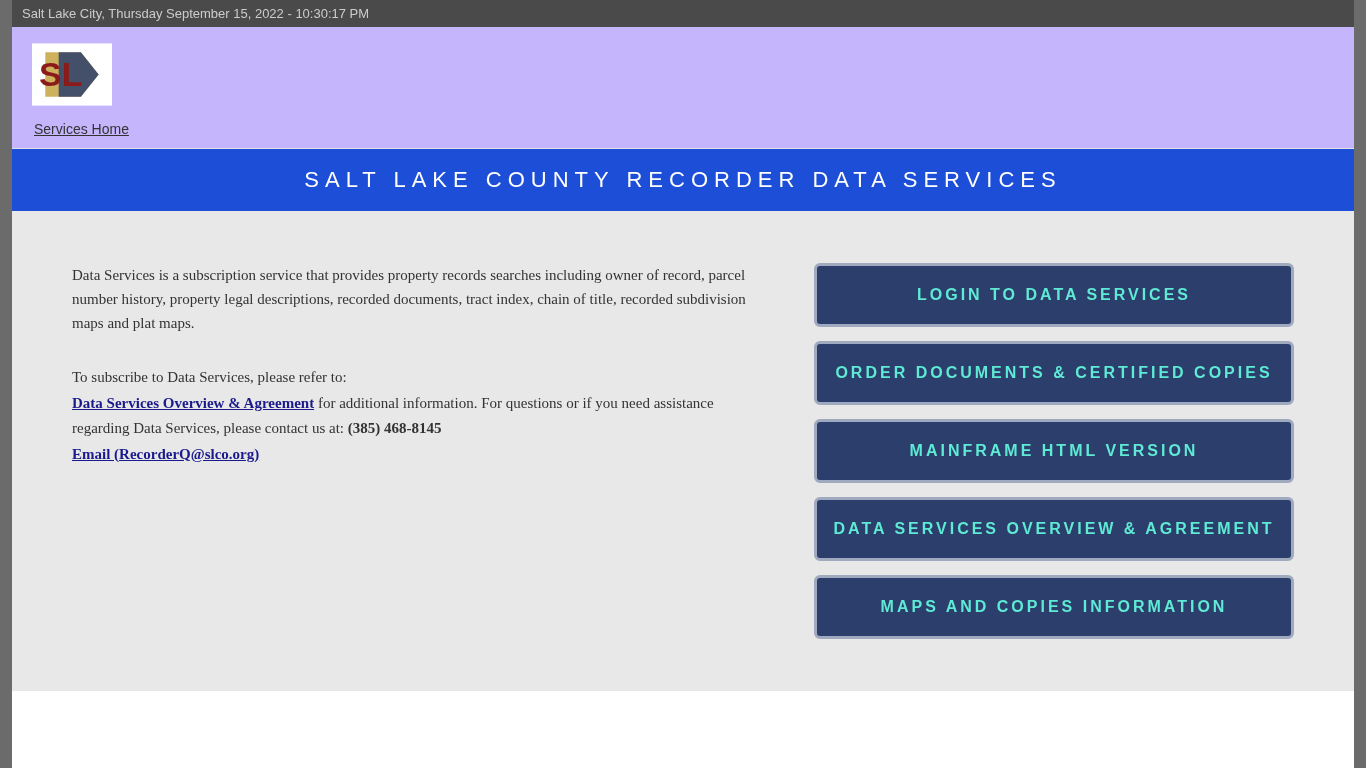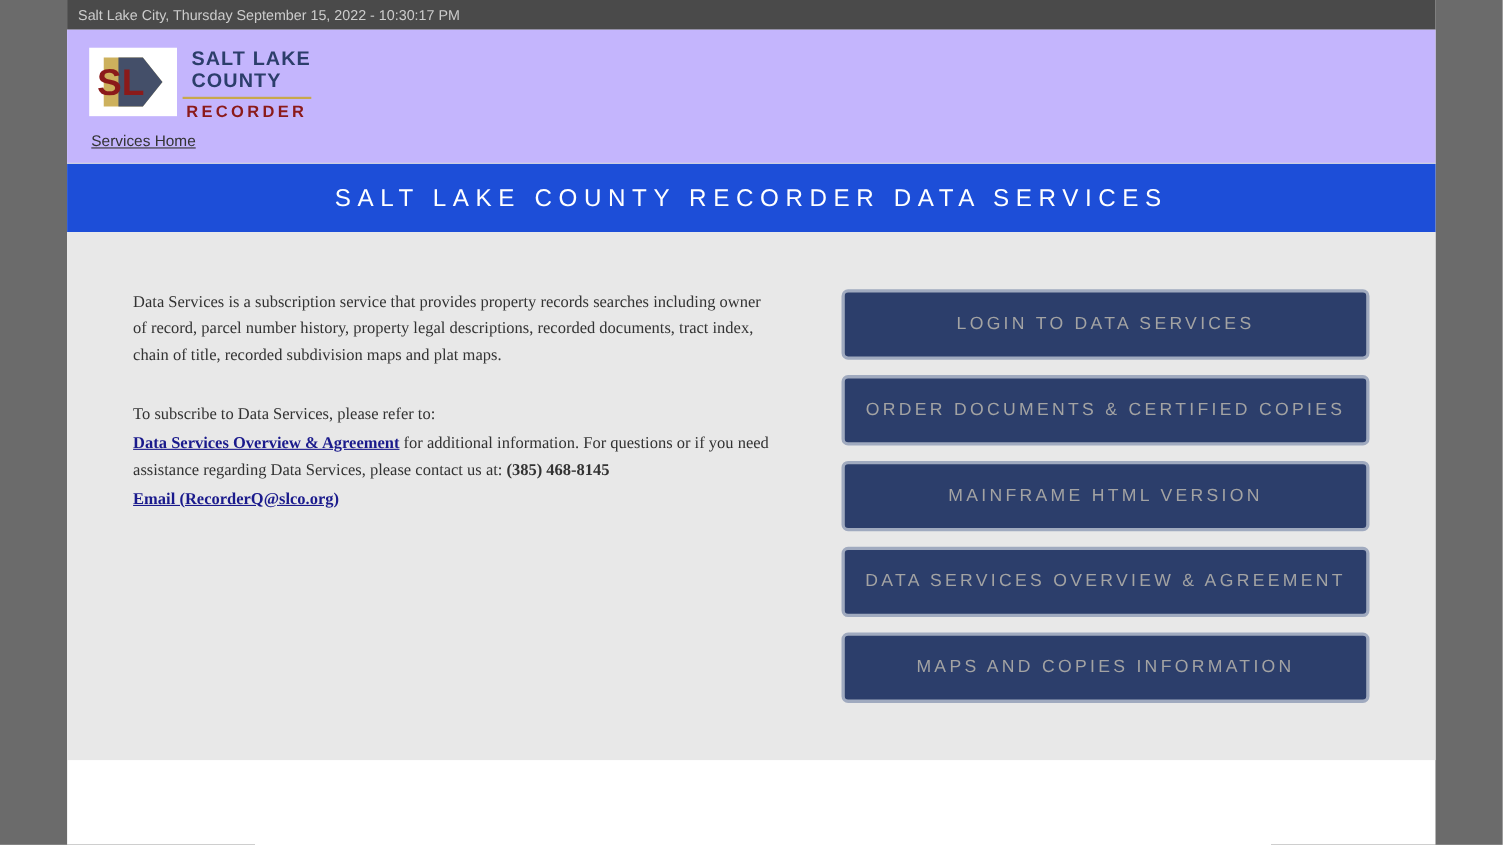--- a/index.html
+++ b/index.html
@@ -8,21 +8,21 @@
       box-sizing: border-box;
     }
 
     body {
       background-color: #6b6b6b;
       font-family: Georgia, 'Times New Roman', serif;
       min-height: 768px;
     }
 
     #app-container {
-      width: 1244px;
+      width: 1342px;
       margin: 0 auto;
       background: #ffffff;
       min-height: 768px;
     }
 
     #top-bar {
       background: #4a4a4a;
       padding: 6px 10px;
       color: #cccccc;
       font-size: 13px;
@@ -154,30 +154,30 @@
 
     #right-panel {
       width: 480px;
       display: flex;
       flex-direction: column;
       gap: 14px;
     }
 
     .action-button {
       background: #2c3e6b;
-      color: #a3a3a3;
+      color: #5eead4;
       border: 3px solid #a0aabf;
       border-radius: 6px;
       padding: 20px 15px;
       text-align: center;
       cursor: pointer;
       font-size: 16px;
       letter-spacing: 3px;
       font-family: Arial, sans-serif;
-      font-weight: normal;
+      font-weight: bold;
       text-decoration: none;
       display: block;
       transition: background 0.2s;
     }
 
     
     #sl-logo-svg {
       width: 80px;
       height: 65px;
     }
@@ -198,27 +198,20 @@
         <svg id="sl-logo-svg" viewBox="0 0 90 70" xmlns="http://www.w3.org/2000/svg">
 
           <rect x="0" y="0" width="90" height="70" fill="white"></rect>
 
           <polygon points="15,10 55,10 75,35 55,60 15,60" fill="#c8a84b" opacity="0.9"></polygon>
 
           <polygon points="30,10 55,10 75,35 55,60 30,60" fill="#2c3e6b" opacity="0.85"></polygon>
 
           <text x="8" y="48" font-size="38" font-weight="bold" fill="#8b1a1a" font-family="Arial, sans-serif">SL</text>
         </svg>
-      </div>
-      <div id="logo-text-area">
-        <div id="county-name-block">
-          <span id="salt-lake-text">SALT LAKE</span>
-          <span id="county-text">COUNTY</span>
-        </div>
-        <div id="recorder-label">RECORDER</div>
       </div>
     </div>
     <div id="recorder-home-link">
       <a href="#">Services Home</a>
     </div>
   </div>
 
   <div id="banner">
     <h1 id="banner-title">SALT LAKE COUNTY RECORDER DATA SERVICES</h1>
   </div>

